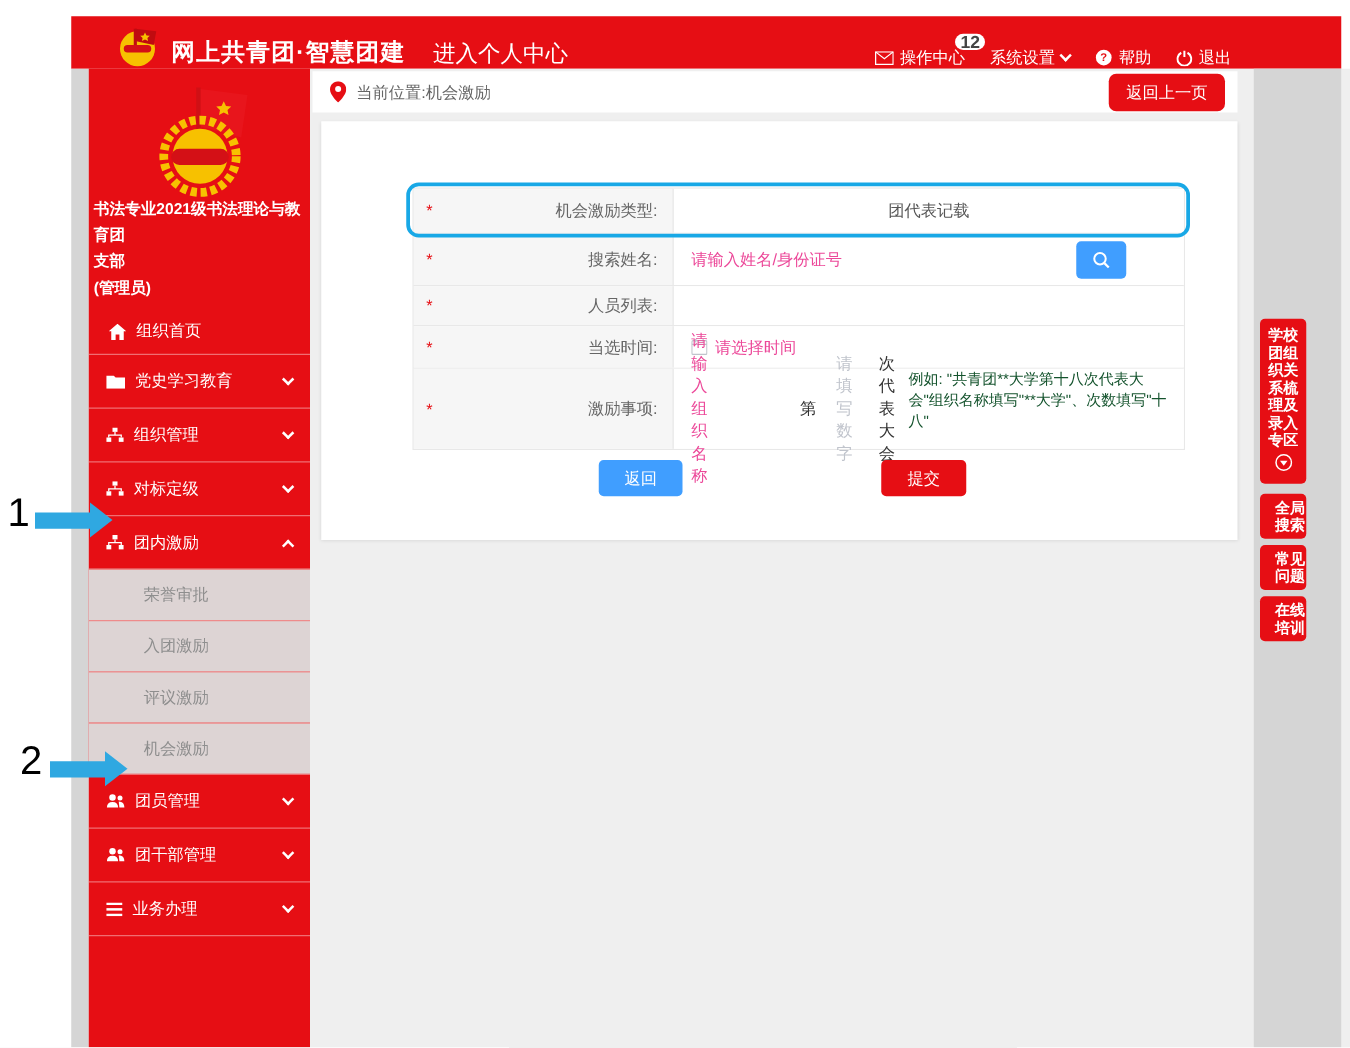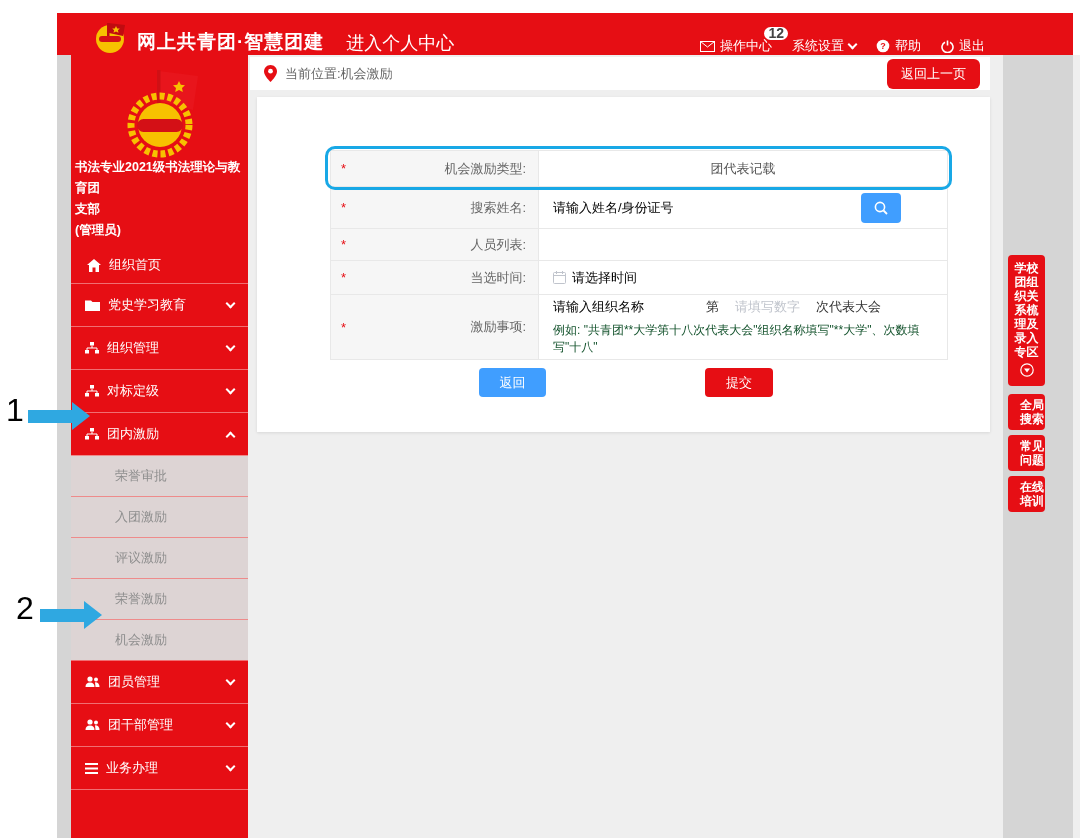--- a/index.html
+++ b/index.html
@@ -50,24 +50,24 @@
            box-shadow:0 1px 3px rgba(0,0,0,.10); }
 
   .form-card { position:absolute; left:73px; top:53px; width:618px;
                border:1px solid #e8e8e8; font-size:13px; }
   .frow { display:flex; border-bottom:1px solid #e8e8e8; }
   .frow:last-child { border-bottom:none; }
   .fl { width:208px; background:#f6f6f6; position:relative; display:flex; align-items:center;
         justify-content:flex-end; padding-right:12px; color:#666; border-right:1px solid #e8e8e8; }
   .star { position:absolute; left:10px; color:#e60e14; }
   .fv { flex:1; display:flex; align-items:center; padding-left:14px; color:#555; background:#fff; }
-  .ph { color:#000000; }
+  .ph { color:#ec4899; }
   .r1 { height:36px; } .r2 { height:42px; } .r3 { height:32px; } .r4 { height:34px; }
   .r5 { height:64px; }
-  .r5 .fv { flex-direction:column; align-items:stretch; justify-content:center; gap:6px; padding-right:10px; }
+  .r5 .fv { flex-direction:row; align-items:stretch; justify-content:center; gap:6px; padding-right:10px; }
   .r5-line1 { display:flex; align-items:center; }
   .r5-di { color:#333; margin-left:62px; }
   .r5-num { color:#c0c4cc; margin-left:16px; }
   .r5-suffix { color:#333; margin-left:16px; }
   .helper { font-size:12px; color:#14532d; }
   .search-btn { margin-left:auto; margin-right:46px; width:40px; height:30px; background:#409eff;
                 border:none; border-radius:4px; display:flex; align-items:center; justify-content:center;
                 cursor:pointer; }
   .center-val { justify-content:center; padding-left:0; }
   .highlight-box { position:absolute; left:68px; top:49px; width:627px; height:44px;
@@ -234,23 +234,20 @@
     <div class="submenu-item">
       <span>荣誉审批</span>
     </div>
     <div class="submenu-item">
       <span>入团激励</span>
     </div>
     <div class="submenu-item">
       <span>评议激励</span>
     </div>
     <div class="submenu-item">
-      <span>荣誉激励</span>
-    </div>
-    <div class="submenu-item">
       <span>机会激励</span>
     </div>
 
     <div class="menu-item">
       <span class="icon">
         <svg width="15" height="12" viewBox="0 0 15 12">
             <circle cx="5" cy="3" r="2.6" fill="#fff"></circle>
             <path d="M0.5,11 Q0.5,6.5 5,6.5 Q9.5,6.5 9.5,11 Z" fill="#fff"></path>
             <circle cx="11" cy="3.4" r="2" fill="#fff"></circle>
             <path d="M10,6.2 Q14.5,6.2 14.5,11 L10.5,11" fill="#fff"></path>

